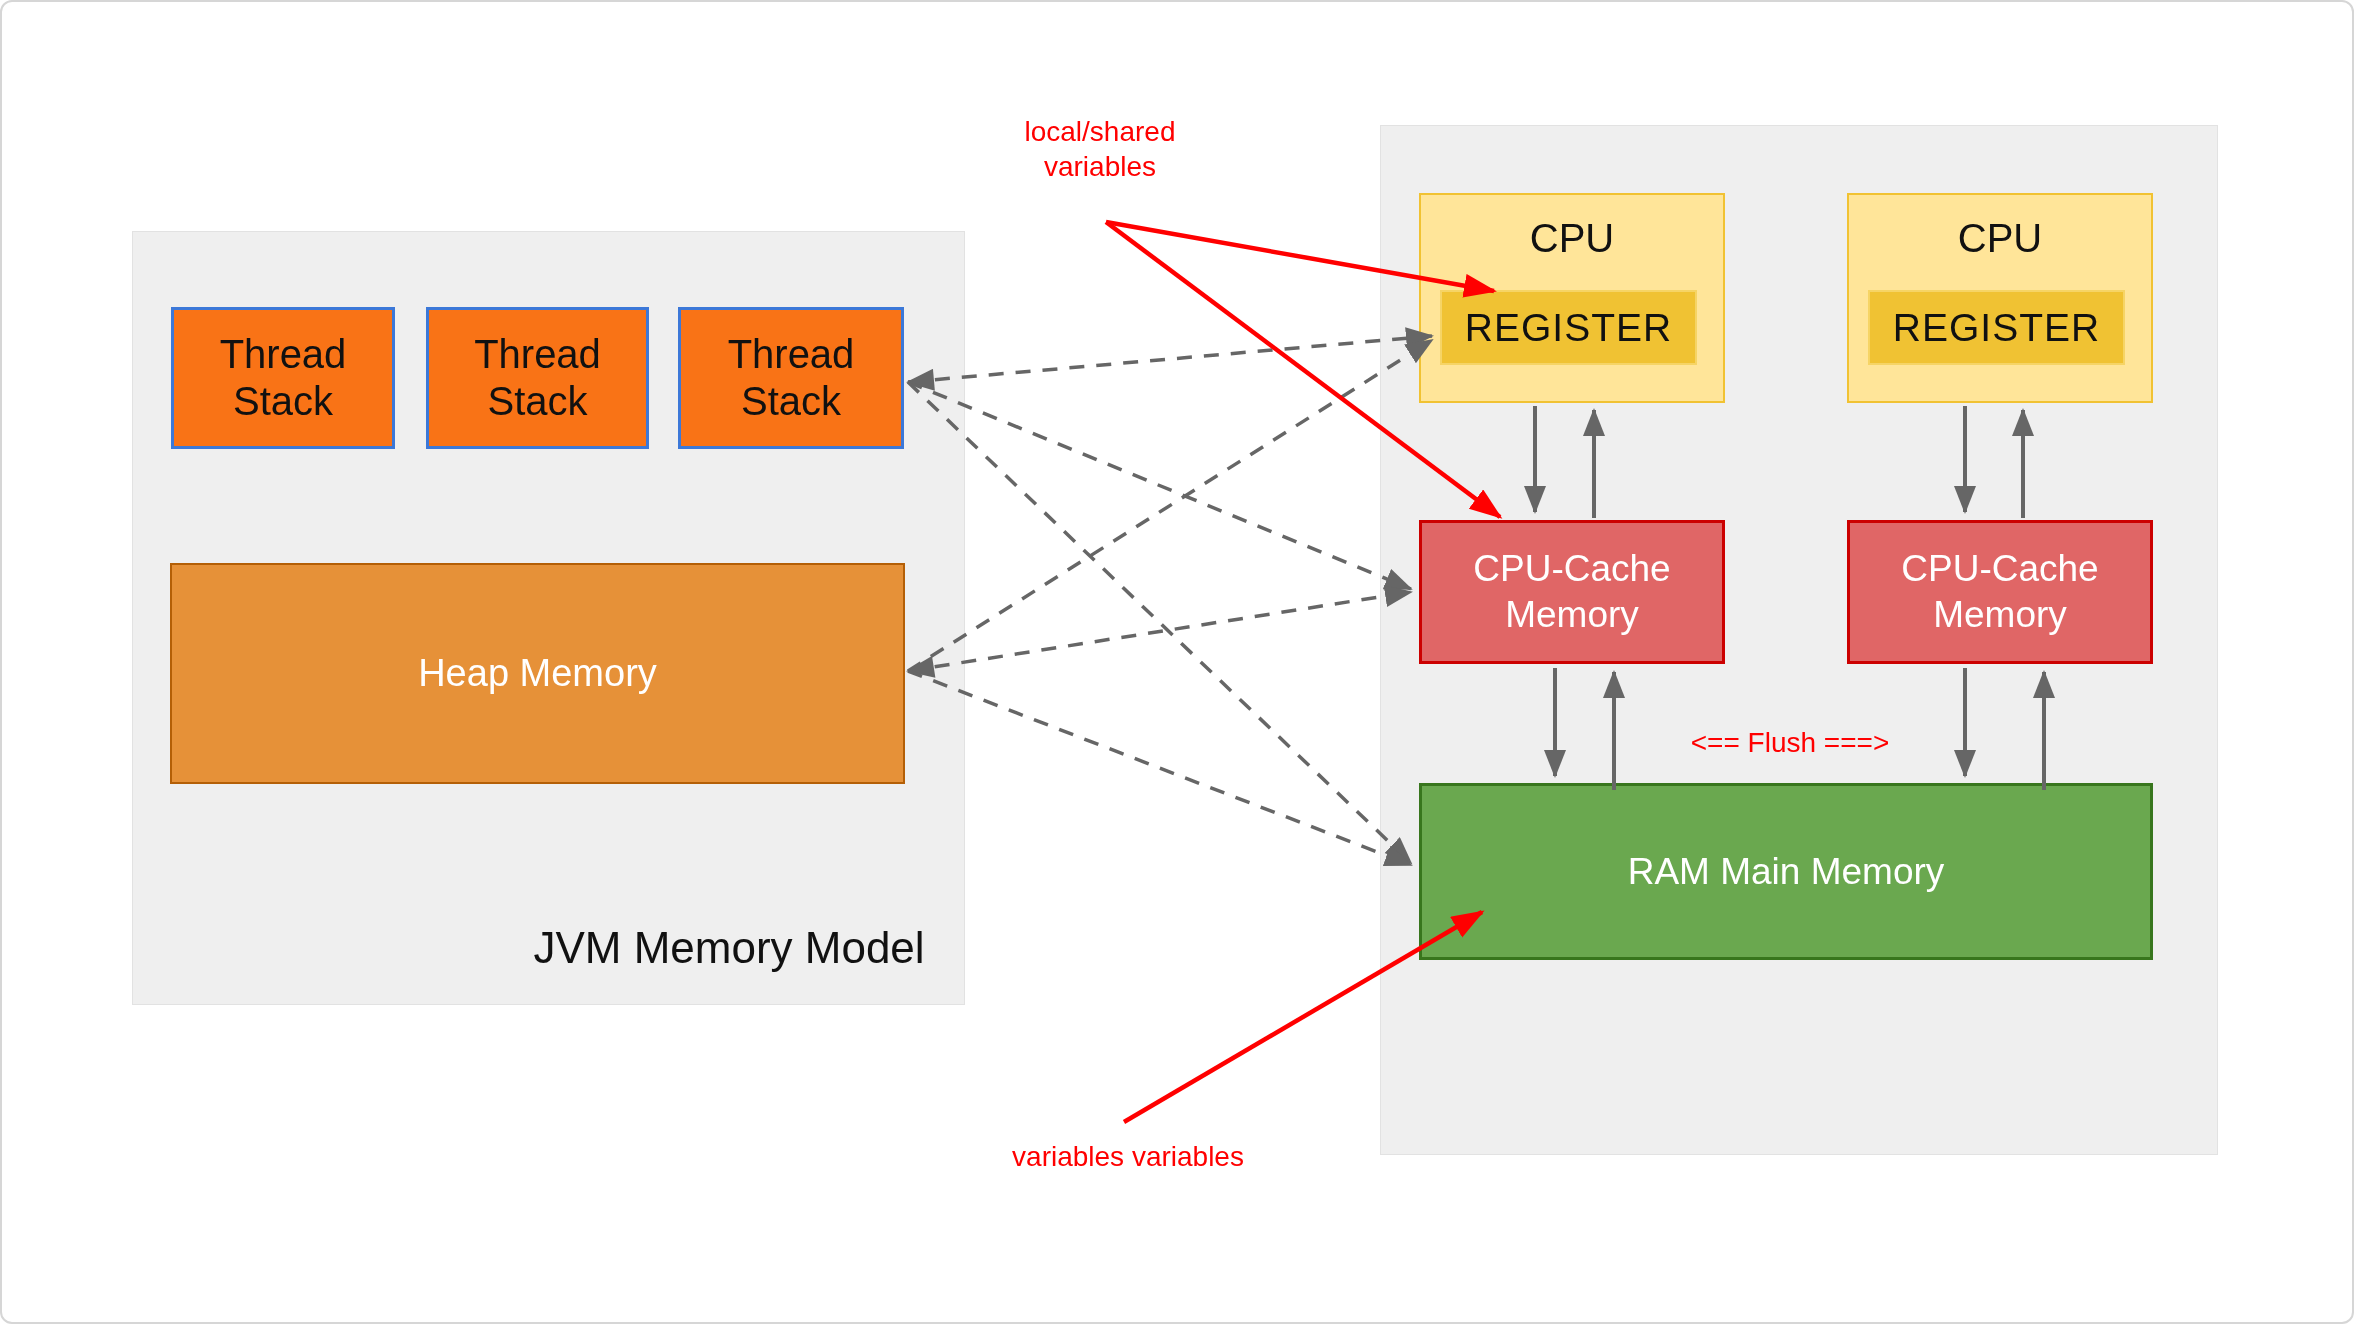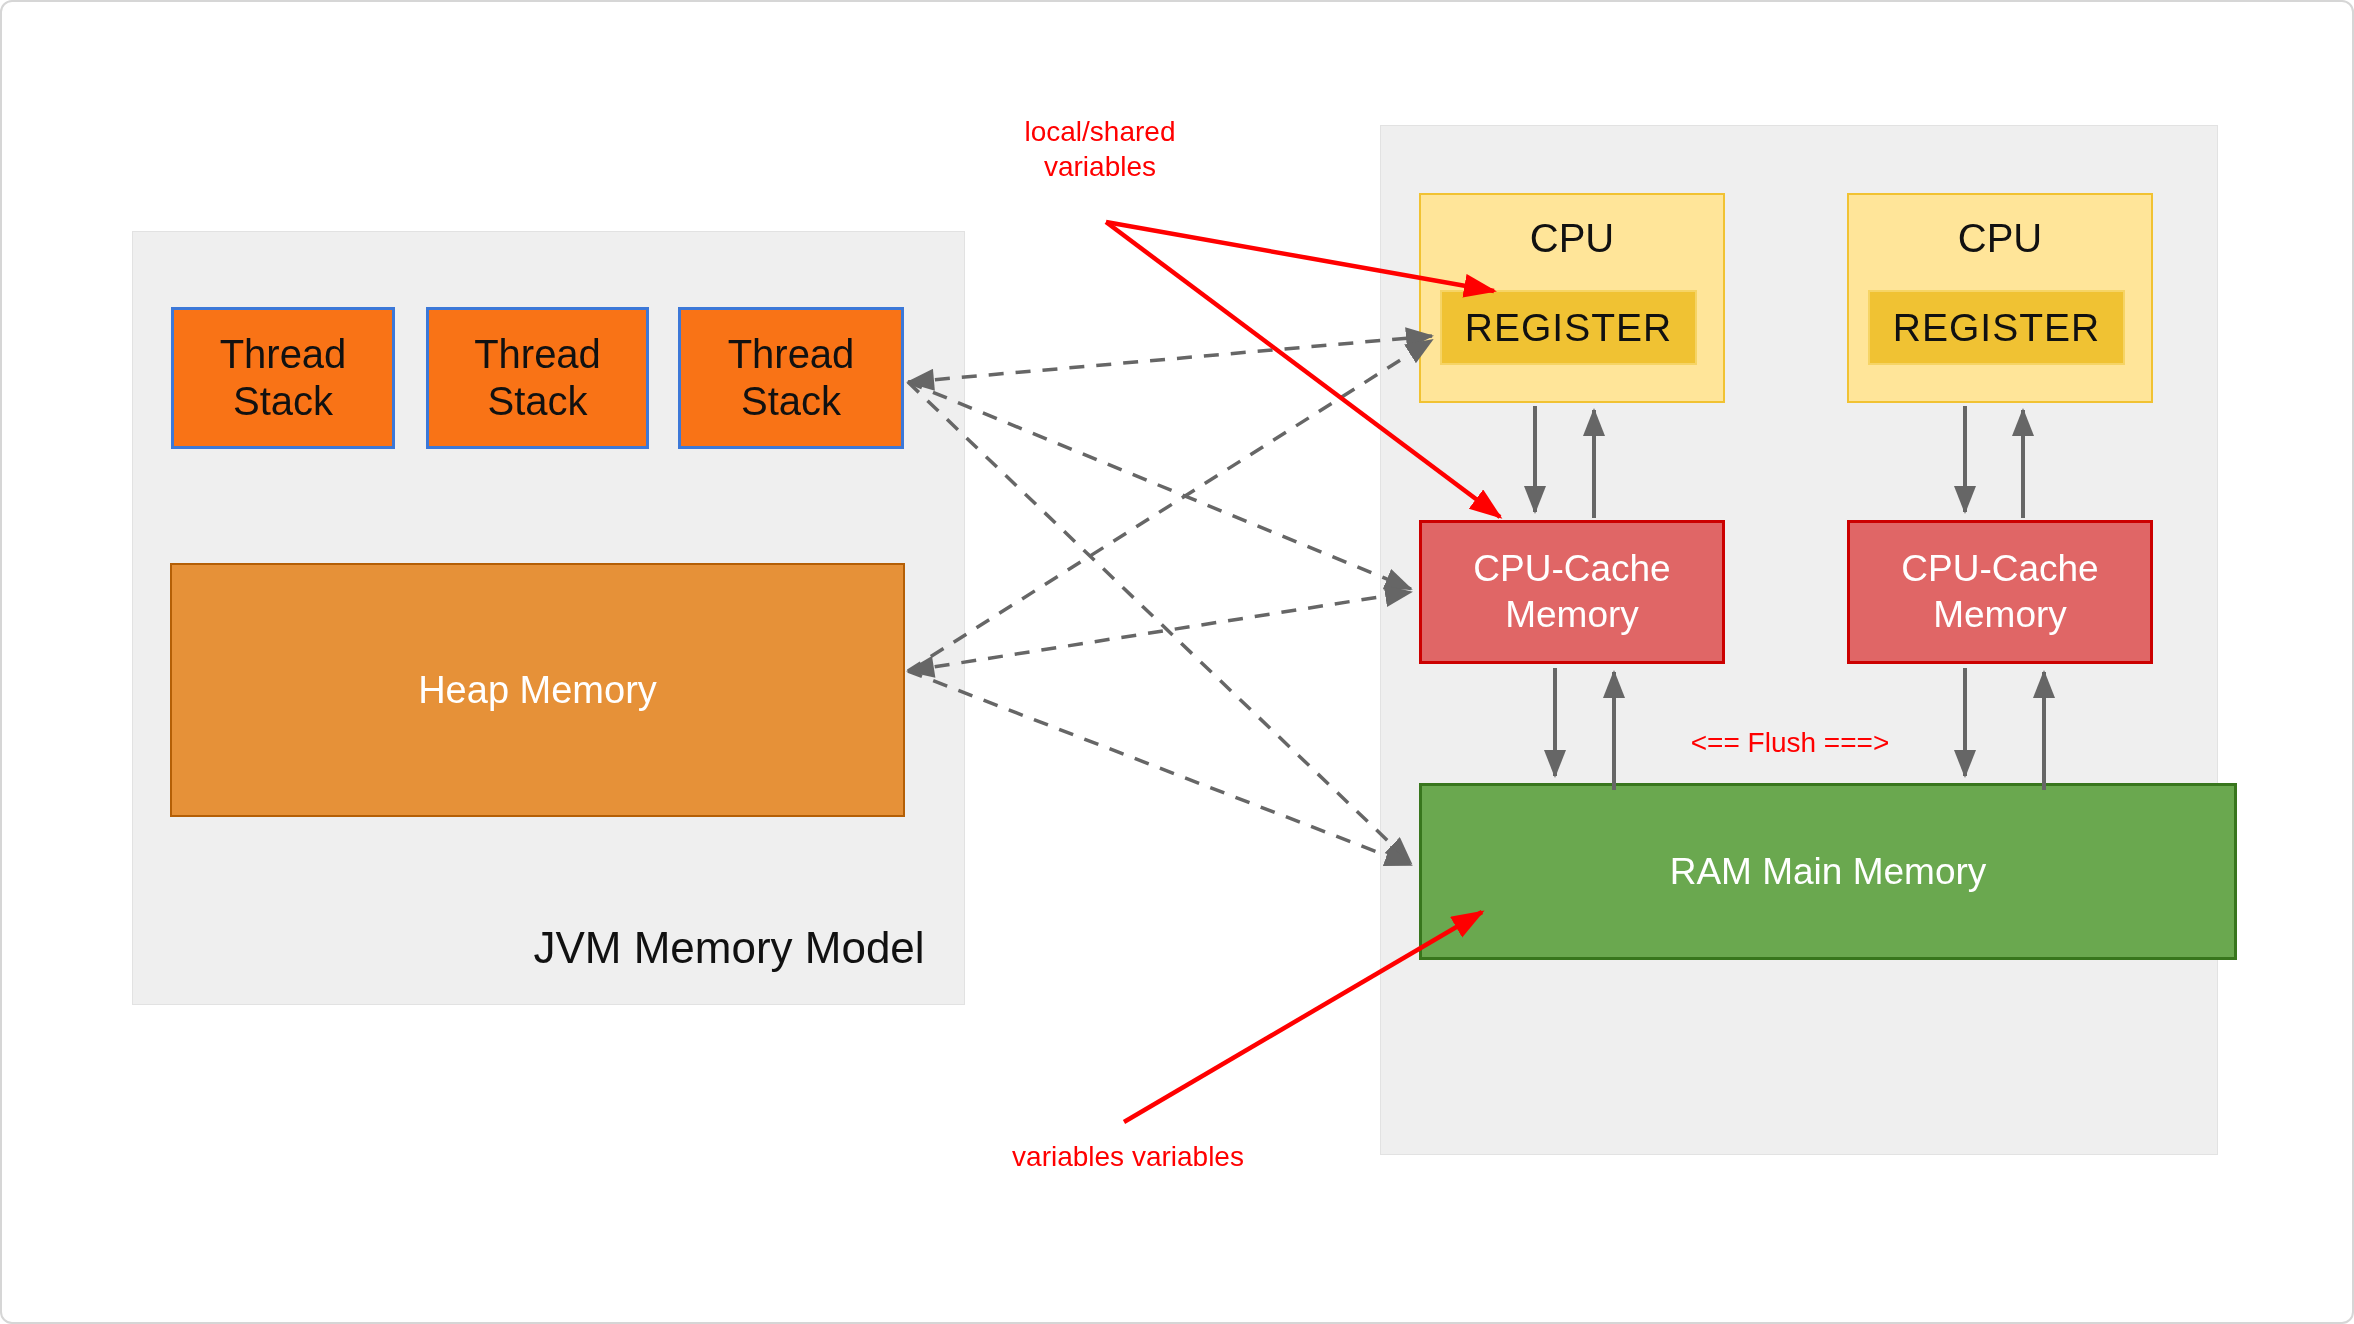--- a/index.html
+++ b/index.html
@@ -39,21 +39,21 @@
   <div class="box thread-stack" style="left:171px;top:307px;width:224px;height:142px;">
     <span class="lbl">Thread Stack</span>
   </div>
   <div class="box thread-stack" style="left:426px;top:307px;width:223px;height:142px;">
     <span class="lbl">Thread Stack</span>
   </div>
   <div class="box thread-stack" style="left:678px;top:307px;width:226px;height:142px;">
     <span class="lbl">Thread Stack</span>
   </div>
 
-  <div class="box heap" style="left:170px;top:563px;width:735px;height:254px;">
+  <div class="box heap" style="left:170px;top:563px;width:735px;height:221px;">
     <span>Heap Memory</span>
   </div>
 
   <div class="panel-title" style="left:729px;top:948px;">JVM Memory Model</div>
 
   <div class="box cpu" style="left:1419px;top:193px;width:306px;height:210px;"></div>
   <div class="cpu-title" style="left:1419px;top:216px;width:306px;">CPU</div>
   <div class="box register" style="left:1440px;top:290px;width:257px;height:75px;">
     <span>REGISTER</span>
   </div>
@@ -64,21 +64,21 @@
     <span>REGISTER</span>
   </div>
 
   <div class="box cache" style="left:1419px;top:520px;width:306px;height:144px;">
     <span class="lbl">CPU-Cache Memory</span>
   </div>
   <div class="box cache" style="left:1847px;top:520px;width:306px;height:144px;">
     <span class="lbl">CPU-Cache Memory</span>
   </div>
 
-  <div class="box ram" style="left:1419px;top:783px;width:818px;height:177px;">
+  <div class="box ram" style="left:1419px;top:783px;width:734px;height:177px;">
     <span>RAM Main Memory</span>
   </div>
 
 
   <div class="red-note" style="left:1100px;top:150px;">
     <span class="wrap">local/shared variables</span>
   </div>
   <div class="red-note" style="left:1128px;top:1157px;">
     <span>variables variables</span>
   </div>

